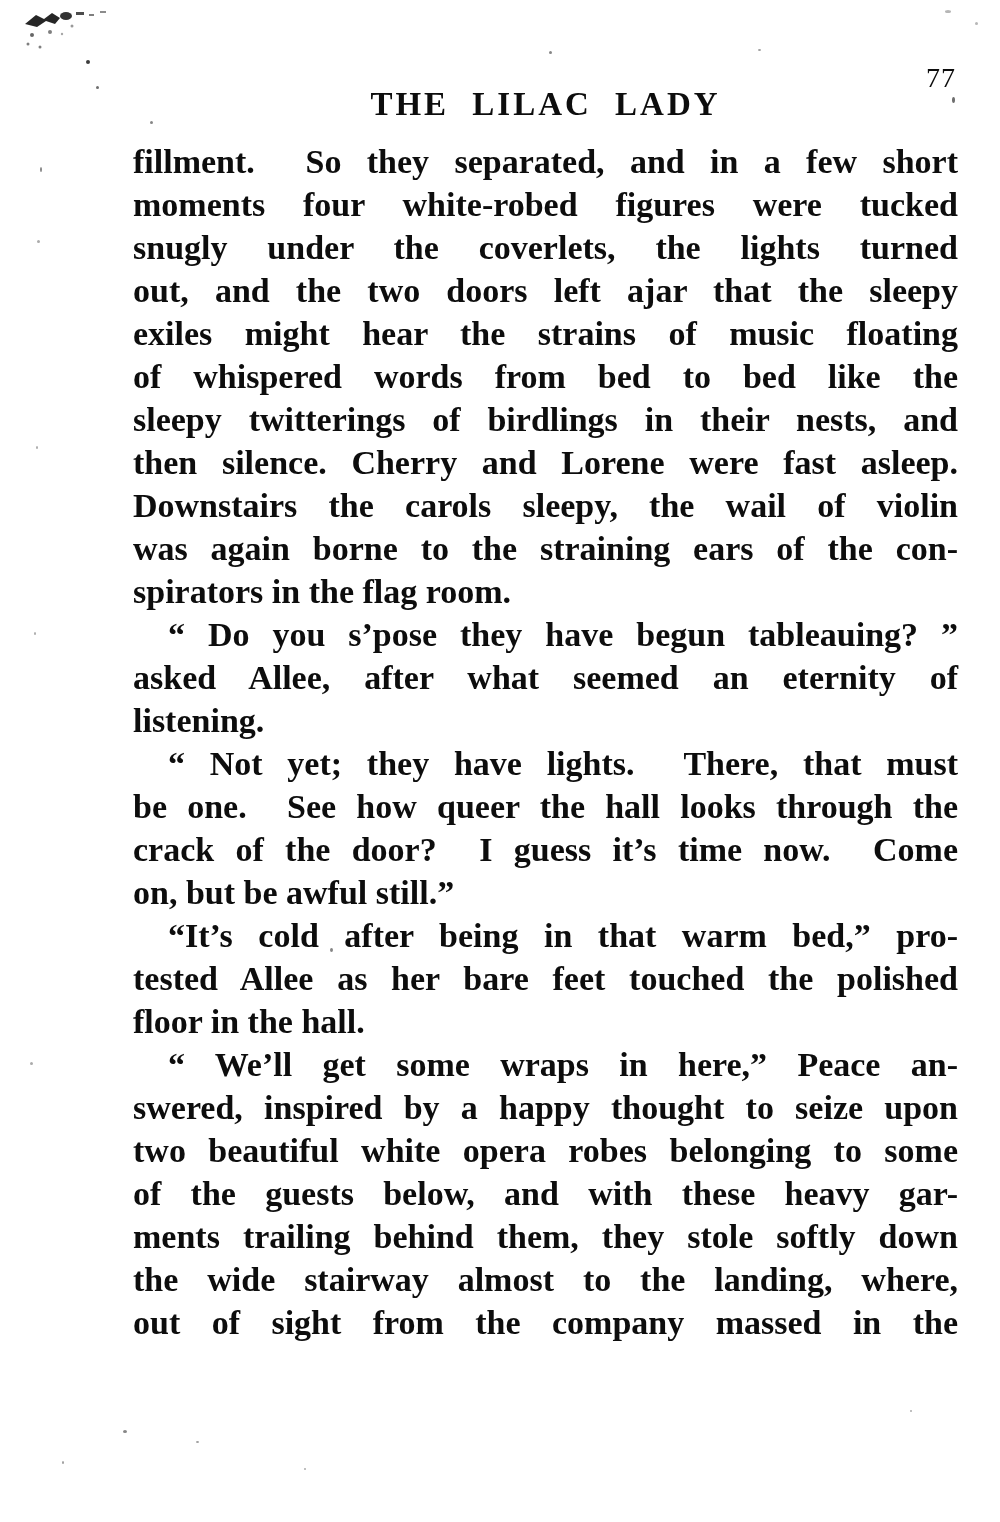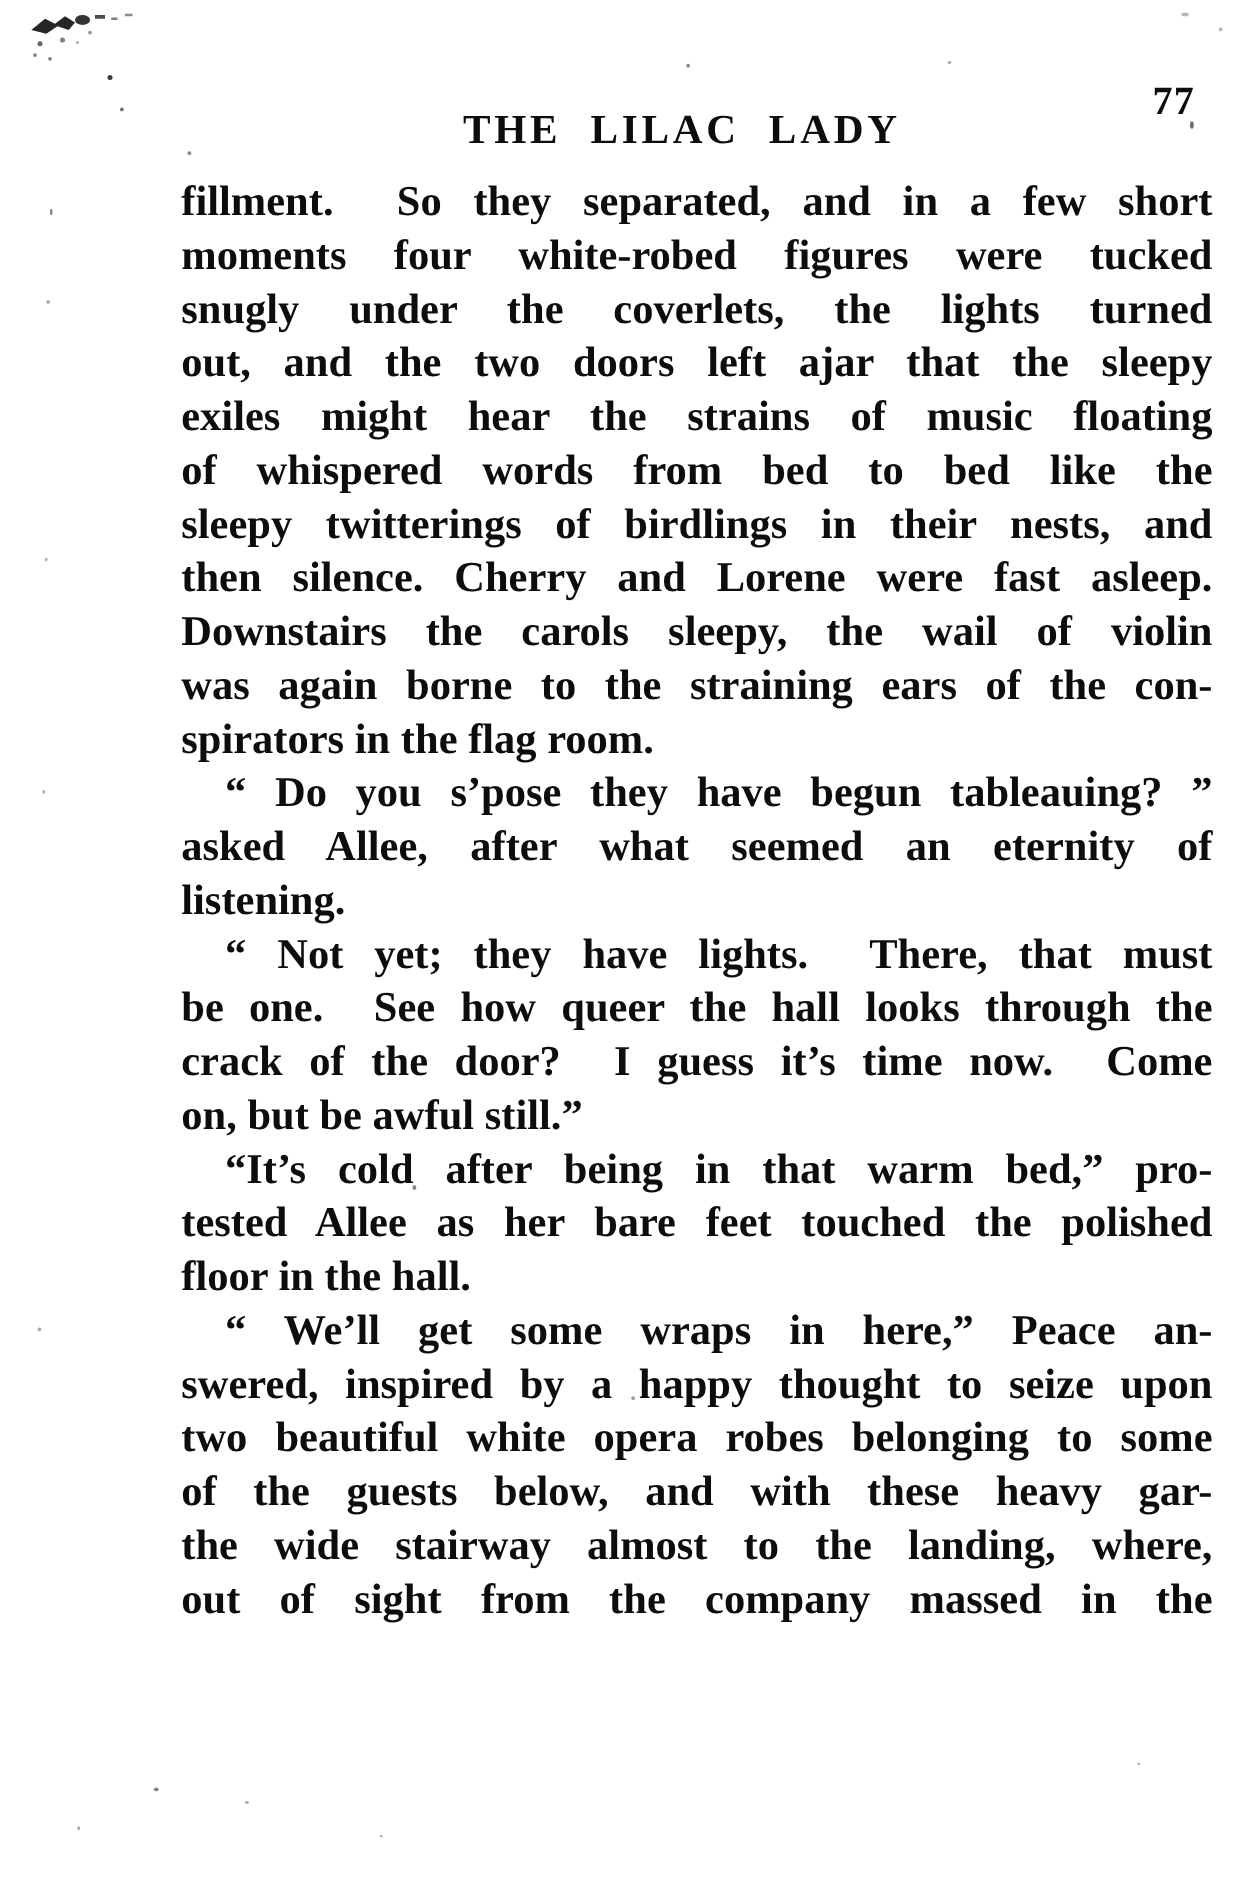--- a/index.html
+++ b/index.html
@@ -22,28 +22,28 @@
     font-weight: bold;
     letter-spacing: 3px;
     word-spacing: 12px;
     white-space: nowrap;
     margin-top: 24px;
   }
   .page-number {
     position: absolute;
     top: 62px;
     right: 44px;
-    font-size: 32px;
-    font-weight: bold;
+    font-size: 28px;
+    font-weight: normal;
     letter-spacing: 1px;
   }
   .body-text {
     position: absolute;
     top: 140px;
-    left: 145px;
+    left: 133px;
     width: 825px;
     font-size: 34px;
     font-weight: bold;
     line-height: 43px;
   }
   .line {
     height: 43px;
     text-align: justify;
     text-align-last: justify;
     overflow: visible;
@@ -124,17 +124,18 @@
     <div class="line">be one.&nbsp; See how queer the hall looks through the</div>
     <div class="line">crack of the door?&nbsp; I guess it’s time now.&nbsp; Come</div>
     <div class="line end">on, but be awful still.”</div>
     <div class="line ind">“It’s cold after being in that warm bed,” pro-</div>
     <div class="line">tested Allee as her bare feet touched the polished</div>
     <div class="line end">floor in the hall.</div>
     <div class="line ind">“ We’ll get some wraps in here,” Peace an-</div>
     <div class="line">swered, inspired by a happy thought to seize upon</div>
     <div class="line">two beautiful white opera robes belonging to some</div>
     <div class="line">of the guests below, and with these heavy gar-</div>
+    <div class="line">ments trailing behind them, they stole softly down</div>
     <div class="line">the wide stairway almost to the landing, where,</div>
     <div class="line">out of sight from the company massed in the</div>
   </div>
 
 </div>
 
 </body></html>

